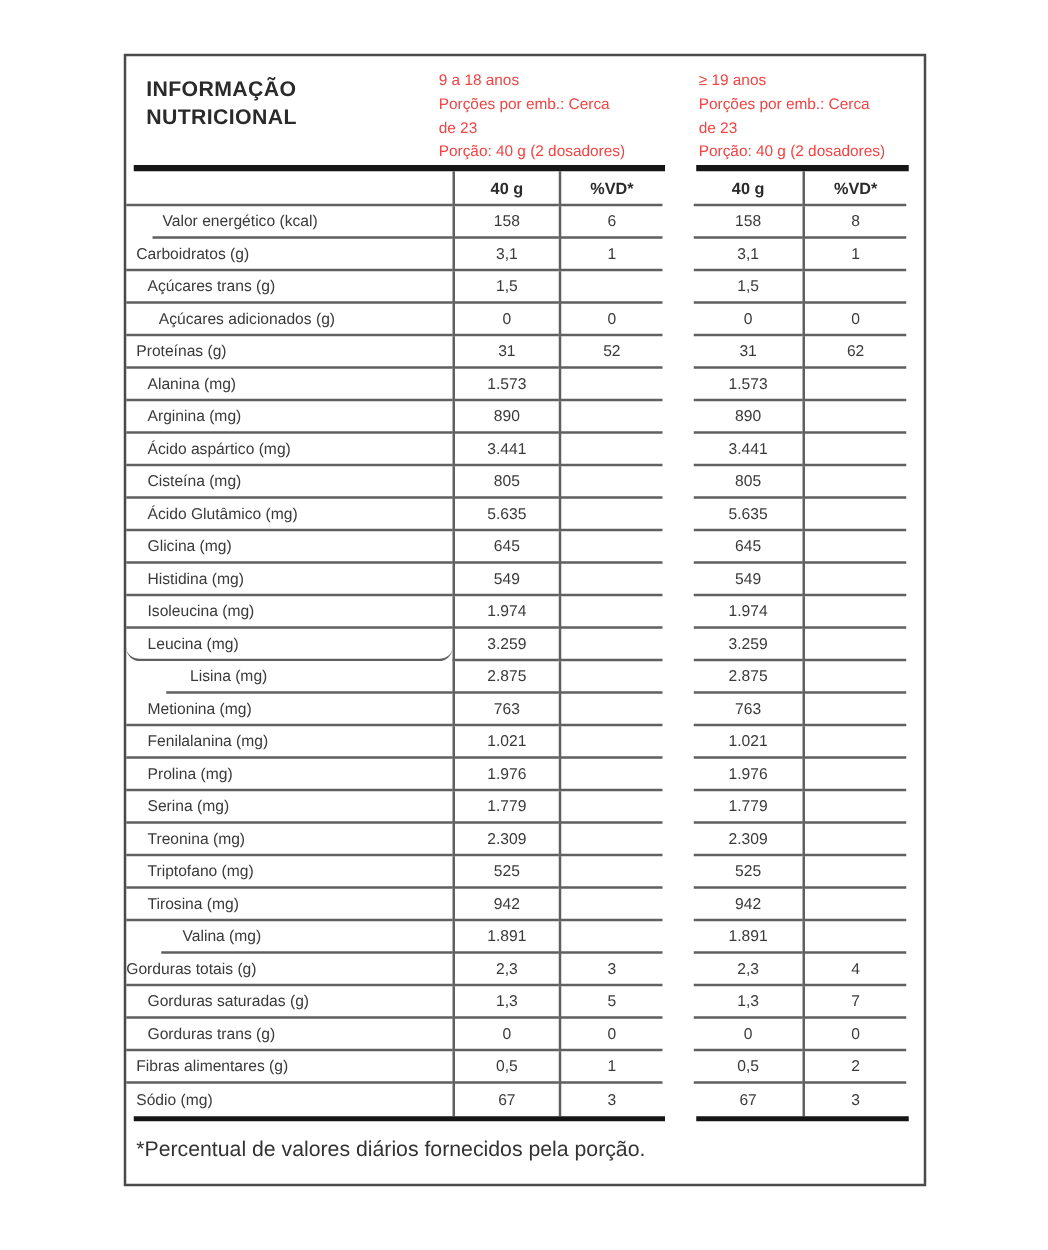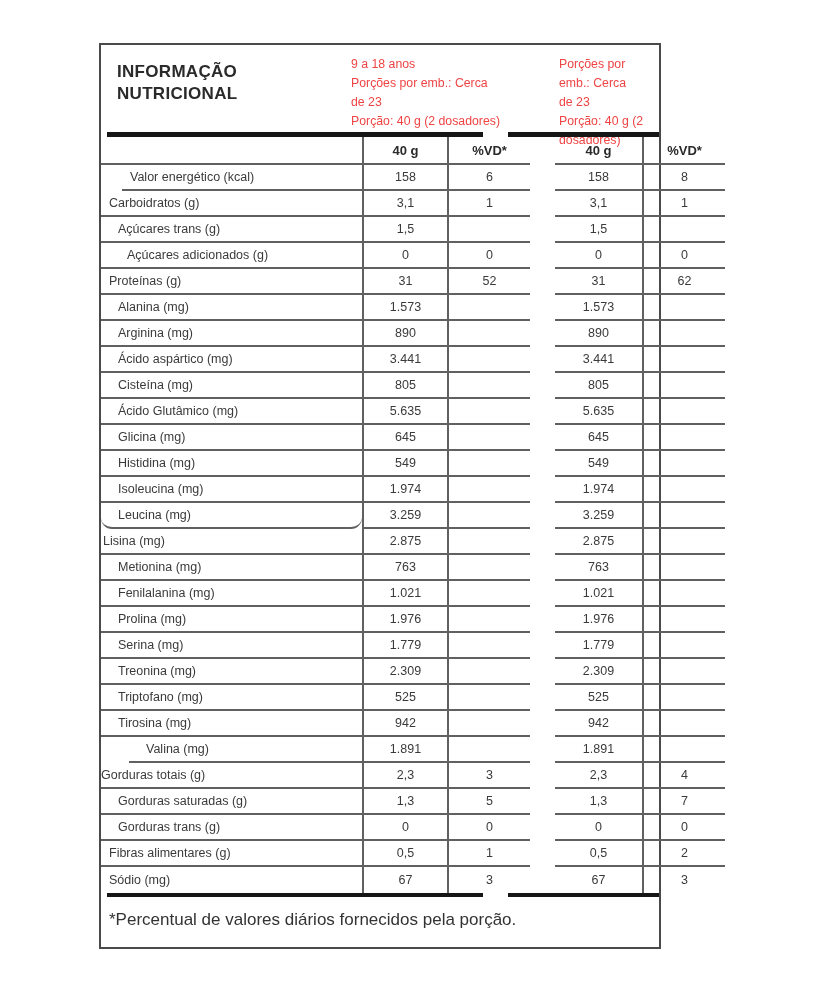--- a/index.html
+++ b/index.html
@@ -1,21 +1,21 @@
 <!DOCTYPE html>
 <html><head>
 <meta charset="utf-8">
 <style>
   html,body{margin:0;padding:0;}
   body{
     width:838px;height:1000px;background:#ffffff;position:relative;
     font-family:"Liberation Sans","DejaVu Sans",sans-serif;color:#3a3a3a;
   }
   .box{
-    position:absolute;left:99px;top:43px;width:562px;height:906px;
+    position:absolute;left:99px;top:43px;width:642px;height:906px;
     border:2px solid #4a4a4a;box-sizing:border-box;background:#fff;
   }
   
   .head{display:flex;padding-top:10px;height:87px;box-sizing:border-box;}
   .head-title{
     width:250px;padding-left:16px;padding-top:6px;box-sizing:border-box;
     font-size:17px;font-weight:bold;letter-spacing:.3px;line-height:1.3;color:#2a2a2a;
   }
   .head-group{width:208px;font-size:12.3px;line-height:1.55;color:#ef4444;}
   .head-group.g2{flex:1;}
@@ -54,20 +54,21 @@
       <div>INFORMAÇÃO</div>
       <div>NUTRICIONAL</div>
     </div>
     <div class="head-group g1">
       <div>9 a 18 anos</div>
       <div>Porções por emb.: Cerca</div>
       <div>de 23</div>
       <div>Porção: 40 g (2 dosadores)</div>
     </div>
     <div class="head-group g2">
+      <div>≥ 19 anos</div>
       <div>Porções por emb.: Cerca</div>
       <div>de 23</div>
       <div>Porção: 40 g (2 dosadores)</div>
     </div>
   </div>
 
   <div class="bars">
     <div class="bar bar1"></div>
     <div class="bar bar2"></div>
   </div>
@@ -188,21 +189,21 @@
   </div>
       <div class="row">
     <div class="cell c-label" style="padding-left: 17px; border-radius: 11px;">Leucina (mg)</div>
     <div class="cell c-q1">3.259</div>
     <div class="cell c-vd1"></div>
     <div class="cell c-gap"></div>
     <div class="cell c-q2">3.259</div>
     <div class="cell c-vd2"></div>
   </div>
       <div class="row">
-    <div class="cell c-label" style="padding-left: 2px;">Lisina (mg)</div>
+    <div class="cell c-label" style="padding-left: 19px; margin-left: 32px;">Lisina (mg)</div>
     <div class="cell c-q1">2.875</div>
     <div class="cell c-vd1"></div>
     <div class="cell c-gap"></div>
     <div class="cell c-q2">2.875</div>
     <div class="cell c-vd2"></div>
   </div>
       <div class="row">
     <div class="cell c-label" style="padding-left: 17px;">Metionina (mg)</div>
     <div class="cell c-q1">763</div>
     <div class="cell c-vd1"></div>

